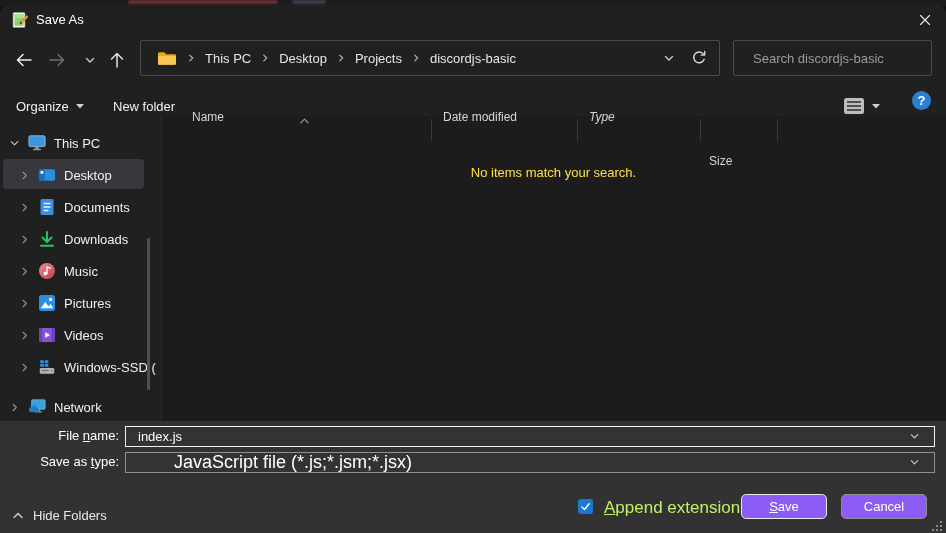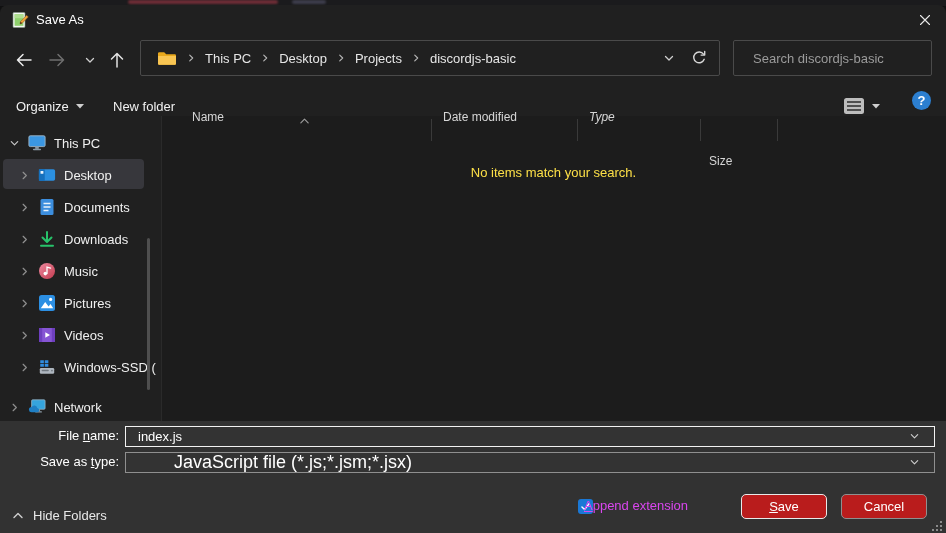--- a/index.html
+++ b/index.html
@@ -92,23 +92,23 @@
   .combo input { flex:1; background:transparent; border:none; outline:none;
                  font-size:13px; color:#ffffff; font-family:inherit; }
   .combo-text { flex:1; font-size:18px; color:#ffffff;margin-left:36px; }
   .combo .chev { flex:0 0 auto; margin-right:2px; }
 
   .hidefolders { position:absolute; left:12px; top:84px; height:20px;
                  display:flex; align-items:center; gap:9px; font-size:13px; color:#e8e8e8; }
   .checkbox { position:absolute; left:578px; top:78px; width:15px; height:15px;
               background:#1a78d6; border-radius:3px; display:flex;
               align-items:center; justify-content:center; }
-  .append-label { position:absolute; left:584px; top:77px; font-size:13px; color:#d946ef; }
+  .append-label { position:absolute; left:604px; top:77px; font-size:17px; color:#bef264; }
   .btn { position:absolute; top:73px; width:86px; height:25px; border-radius:5px;
-         background:#b91c1c; color:#ffffff; font-size:13px; font-family:inherit;
+         background:#8b5cf6; color:#ffffff; font-size:13px; font-family:inherit;
          display:flex; align-items:center; justify-content:center; }
   .btn-save { left:741px; border:1px solid #e9e9e9; }
   .btn-cancel { left:841px; border:1px solid #8f8f8f;text-align:center; }
   .grip { position:absolute; right:3px; bottom:2px; width:13px; height:13px; }
 </style>
 </head>
 <body>
 
 <div class="page">
 

